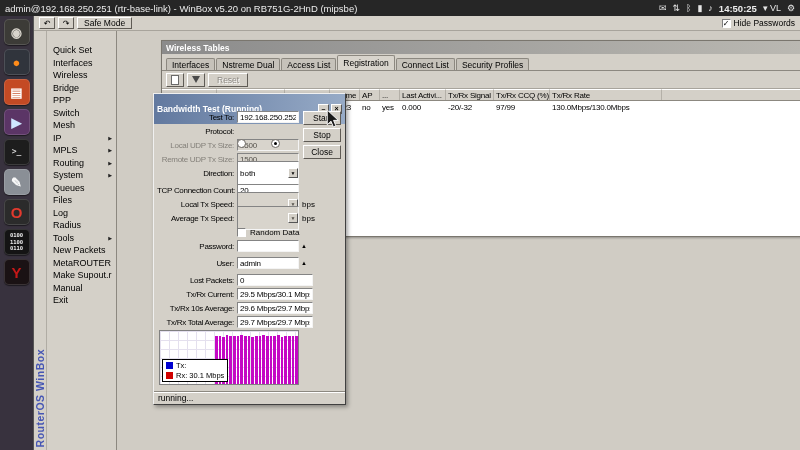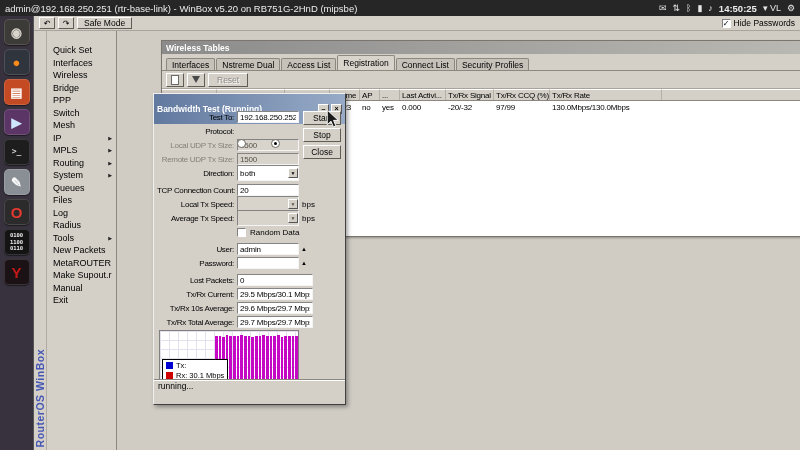--- a/index.html
+++ b/index.html
@@ -85,21 +85,21 @@
     font-size:7px;line-height:8px;text-align:center;color:#000;}
   .bt-body{position:absolute;top:13px;left:0;right:0;bottom:13px;padding:4px 3px 0;}
   .r{display:flex;align-items:center;height:12px;margin-bottom:2px;}
   .r.gap{margin-top:5px;}
   .lb{width:80px;text-align:right;padding-right:3px;font-size:8px;letter-spacing:-.3px;white-space:nowrap;}
   .r.dis .lb{color:#84807a;}
   .fd{height:12px;border:1px solid;border-color:#848484 #f4f4f4 #f4f4f4 #848484;background:#fff;
     font-size:8px;letter-spacing:-.2px;padding:0 2px;font-family:"Liberation Sans",sans-serif;outline:none;}
   .r.dis .fd,.combo.dis{background:#d8d4cc;color:#55524c;}
   .w62{width:62px}.w76{width:76px}
-  .combo{display:flex;align-items:center;width:62px;height:16px;border:1px solid;
+  .combo{display:flex;align-items:center;width:62px;height:24px;border:1px solid;
     border-color:#848484 #f4f4f4 #f4f4f4 #848484;background:#fff;}
   .cval{flex:1;font-size:8px;padding:0 2px;}
   .darr{width:10px;height:10px;background:#d4d0c8;border:1px solid;border-color:#fff #555 #555 #fff;
     display:flex;align-items:center;justify-content:center;font-size:5px;}
   .unit{font-size:8px;margin-left:3px;}
   .uarr{font-size:6px;margin-left:2px;}
   .radio-group{display:flex;align-items:center;margin-top:24px;}
   .radio-wrap{display:flex;align-items:center;margin-right:9px;gap:3px;}
   .radio{width:9px;height:9px;border-radius:50%;background:#fff;border:1px solid #6f6b65;position:relative;}
   .radio.on::after{content:"";position:absolute;left:2px;top:2px;width:3px;height:3px;border-radius:50%;background:#000;}
@@ -113,21 +113,21 @@
     background-color:#fff;
     background-image:linear-gradient(#e4e0ee 1px,transparent 1px),linear-gradient(90deg,#e4e0ee 1px,transparent 1px);
     background-size:9px 9px;}
   .bars{position:absolute;inset:0;display:flex;align-items:flex-end;gap:1px;}
   .bar{flex:1;}
   .legend{position:absolute;left:2px;bottom:2px;background:#fff;border:1px solid #000;padding:1px 3px;
     display:flex;flex-direction:column;gap:1px;}
   .lg-row{display:flex;align-items:center;gap:3px;}
   .sw{width:7px;height:7px;flex:0 0 auto;}
   .lg-txt{font-size:7.5px;white-space:nowrap;}
-  .bt-status{position:absolute;left:0;right:0;bottom:12px;height:13px;background:#d4d0c8;font-size:8.5px;
+  .bt-status{position:absolute;left:0;right:0;bottom:0;height:13px;background:#d4d0c8;font-size:8.5px;
     padding:1px 4px;border-top:1px solid #8c8880;box-shadow:inset 0 1px 0 #fff;}
 
   .cursor{position:absolute;left:209px;top:78px;width:13px;height:20px;z-index:40;}
 </style>
 </head>
 <body>
 
 <div class="topbar" data-name="desktop-titlebar">
   <span class="tb-title" data-name="desktop-title">admin@192.168.250.251 (rtr-base-link) - WinBox v5.20 on RB751G-2HnD (mipsbe)</span>
   <div class="tray" data-name="system-tray">
@@ -376,29 +376,29 @@
                 <span class="darr" data-name="dropdown-arrow-icon">▼</span>
               </span>
               <span class="unit" data-name="remote-tx-speed-unit">bps</span>
             </div>
             <div class="r" data-name="random-data-row">
               <span class="lb"></span>
               <span class="cbx" data-name="random-data-checkbox"></span>
               <span class="cbx-lbl" data-name="random-data-label">Random Data</span>
             </div>
 
+            <div class="r" data-name="password-row">
+              <span class="lb" data-name="password-label">Password:</span>
+              <input class="fd w62" readonly="" data-name="password-input" value="" style="">
+              <span class="uarr" data-name="password-up-arrow-icon">▲</span>
+            </div>
             <div class="r gap" data-name="user-row">
               <span class="lb" data-name="user-label">User:</span>
               <input class="fd w62" readonly="" data-name="user-input" value="admin" style="">
               <span class="uarr" data-name="user-up-arrow-icon">▲</span>
-            </div>
-            <div class="r" data-name="password-row">
-              <span class="lb" data-name="password-label">Password:</span>
-              <input class="fd w62" readonly="" data-name="password-input" value="" style="">
-              <span class="uarr" data-name="password-up-arrow-icon">▲</span>
             </div>
 
             <div class="r gap" data-name="lost-packets-row">
               <span class="lb" data-name="lost-packets-label">Lost Packets:</span>
               <input class="fd w76" readonly="" data-name="lost-packets-value" value="0" style="">
             </div>
             <div class="r" data-name="txrx-current-row">
               <span class="lb" data-name="txrx-current-label">Tx/Rx Current:</span>
               <input class="fd w76" readonly="" data-name="txrx-current-value" value="29.5 Mbps/30.1 Mbps" style="">
             </div>

